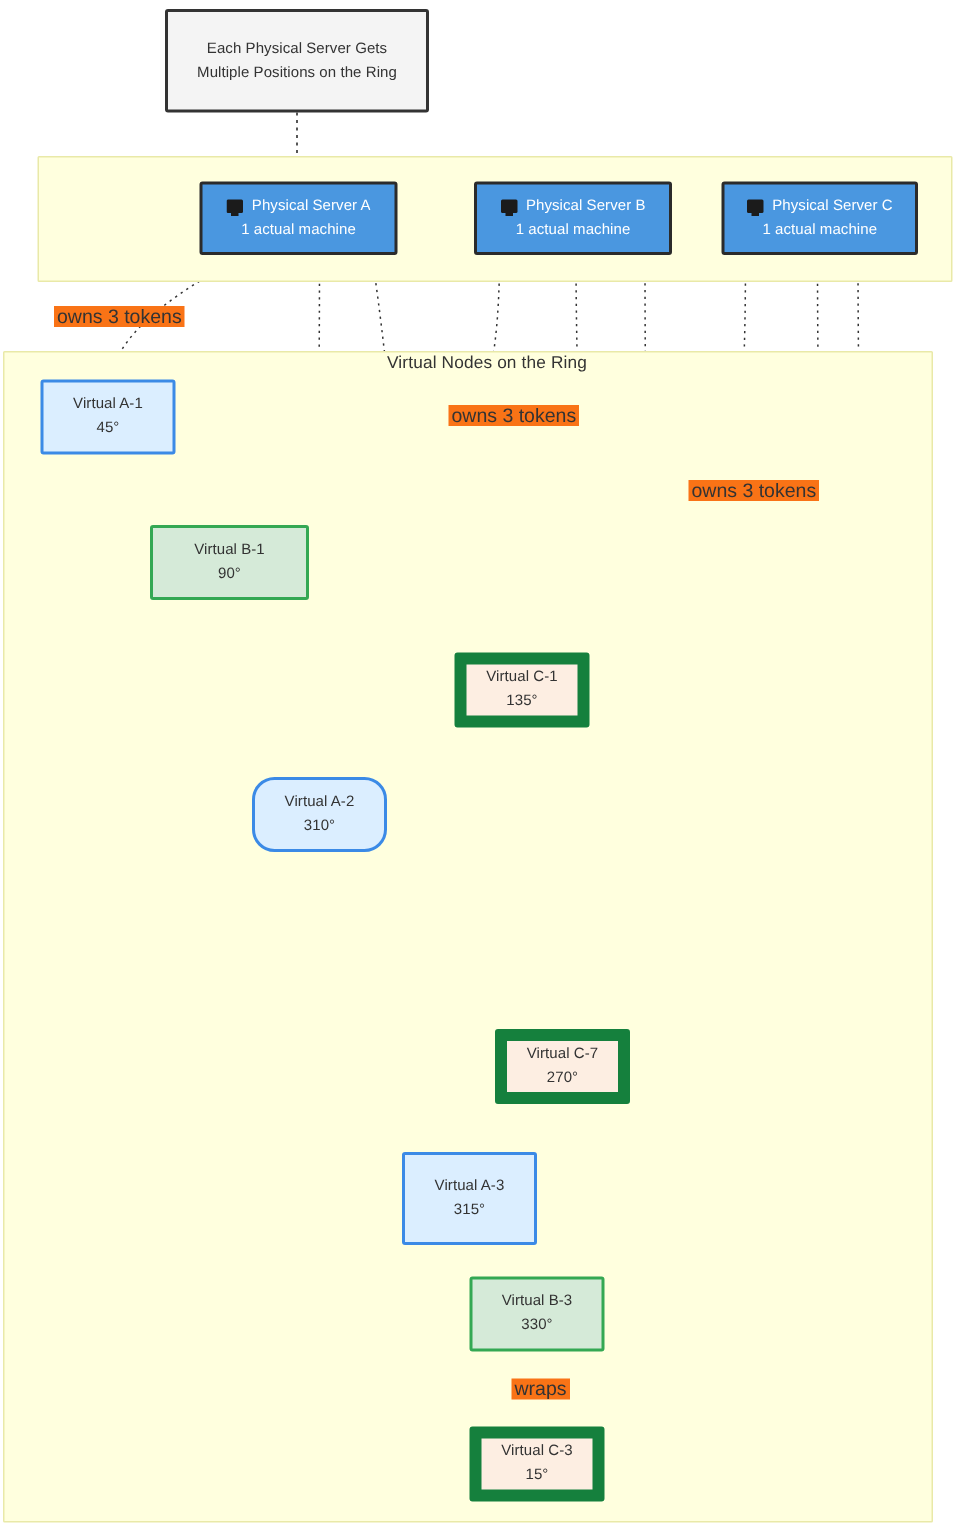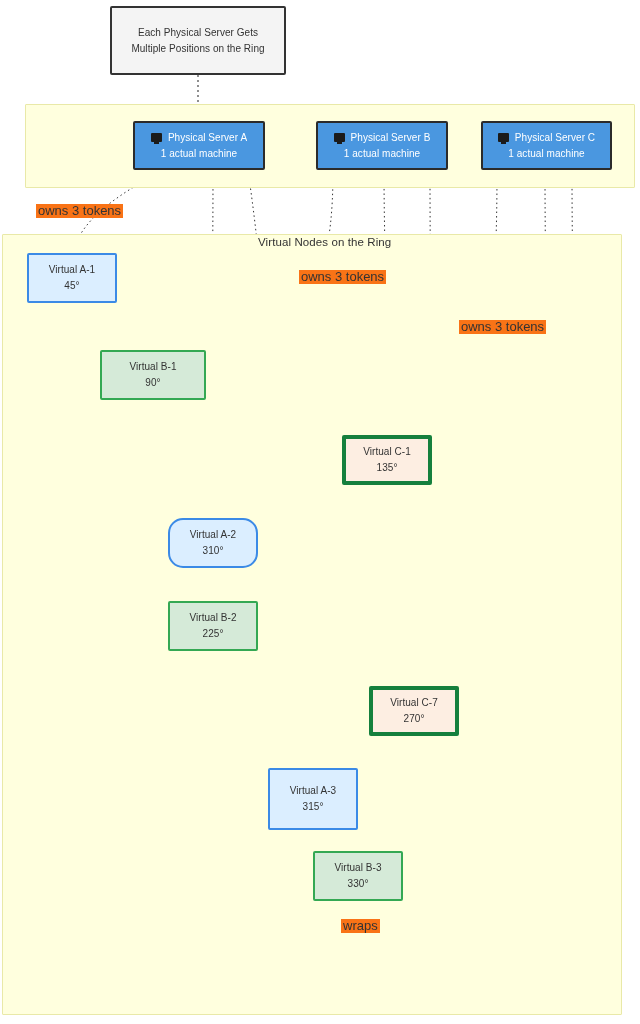--- a/index.html
+++ b/index.html
@@ -64,21 +64,21 @@
     display:inline-block;width:11px;height:9px;
     background:#1b1b1b;border-radius:1px;position:relative;flex:0 0 auto;
   }
   .mon::after{
     content:"";position:absolute;left:3px;top:9px;width:5px;height:2px;background:#1b1b1b;
   }
 
   
   .v-a{background:#dbeeff;border:2px solid #3b8ae6;}
   .v-b{background:#d5ead8;border:2px solid #34a853;}
-  .v-c{background:#fdeee2;border:4px solid #15803d;margin-left:39px;}
+  .v-c{background:#fdeee2;border:8px solid #15803d;}
 
   
   .edge-label{
     position:absolute;
     font-size:13px;
     color:#333333;
     background:#f97316;
     padding:0 2px;
     white-space:nowrap;
     line-height:14px;
@@ -166,39 +166,39 @@
   <div class="node v-c" style="left:303px;top:435px;width:90px;height:50px;">
     <span class="l1">Virtual C-1</span>
     <span class="l2">135°</span>
   </div>
 
   <div class="node v-a" style="left:168px;top:518px;width:90px;height:50px;border-radius:15px;">
     <span class="l1">Virtual A-2</span>
     <span class="l2">310°</span>
   </div>
 
-  <div class="node v-b" style="left:168px;top:601px;width:90px;height:50px;">
-    <span class="l1">Virtual B-2</span>
-    <span class="l2">225°</span>
-  </div>
 
   <div class="node v-c" style="left:330px;top:686px;width:90px;height:50px;">
     <span class="l1">Virtual C-7</span>
     <span class="l2">270°</span>
   </div>
 
   <div class="node v-a" style="left:268px;top:768px;width:90px;height:62px;">
     <span class="l1">Virtual A-3</span>
     <span class="l2">315°</span>
   </div>
 
   <div class="node v-b" style="left:313px;top:851px;width:90px;height:50px;">
     <span class="l1">Virtual B-3</span>
     <span class="l2">330°</span>
   </div>
 
+  <div class="node v-c" style="left:313px;top:951px;width:90px;height:50px;">
+    <span class="l1">Virtual C-3</span>
+    <span class="l2">15°</span>
+  </div>
 
   <div class="edge-label" style="left:36px;top:204px;">owns 3 tokens</div>
   <div class="edge-label" style="left:299px;top:270px;">owns 3 tokens</div>
   <div class="edge-label" style="left:459px;top:320px;">owns 3 tokens</div>
   <div class="edge-label" style="left:341px;top:919px;">wraps</div>
 
 </div>
 
 </body></html>

